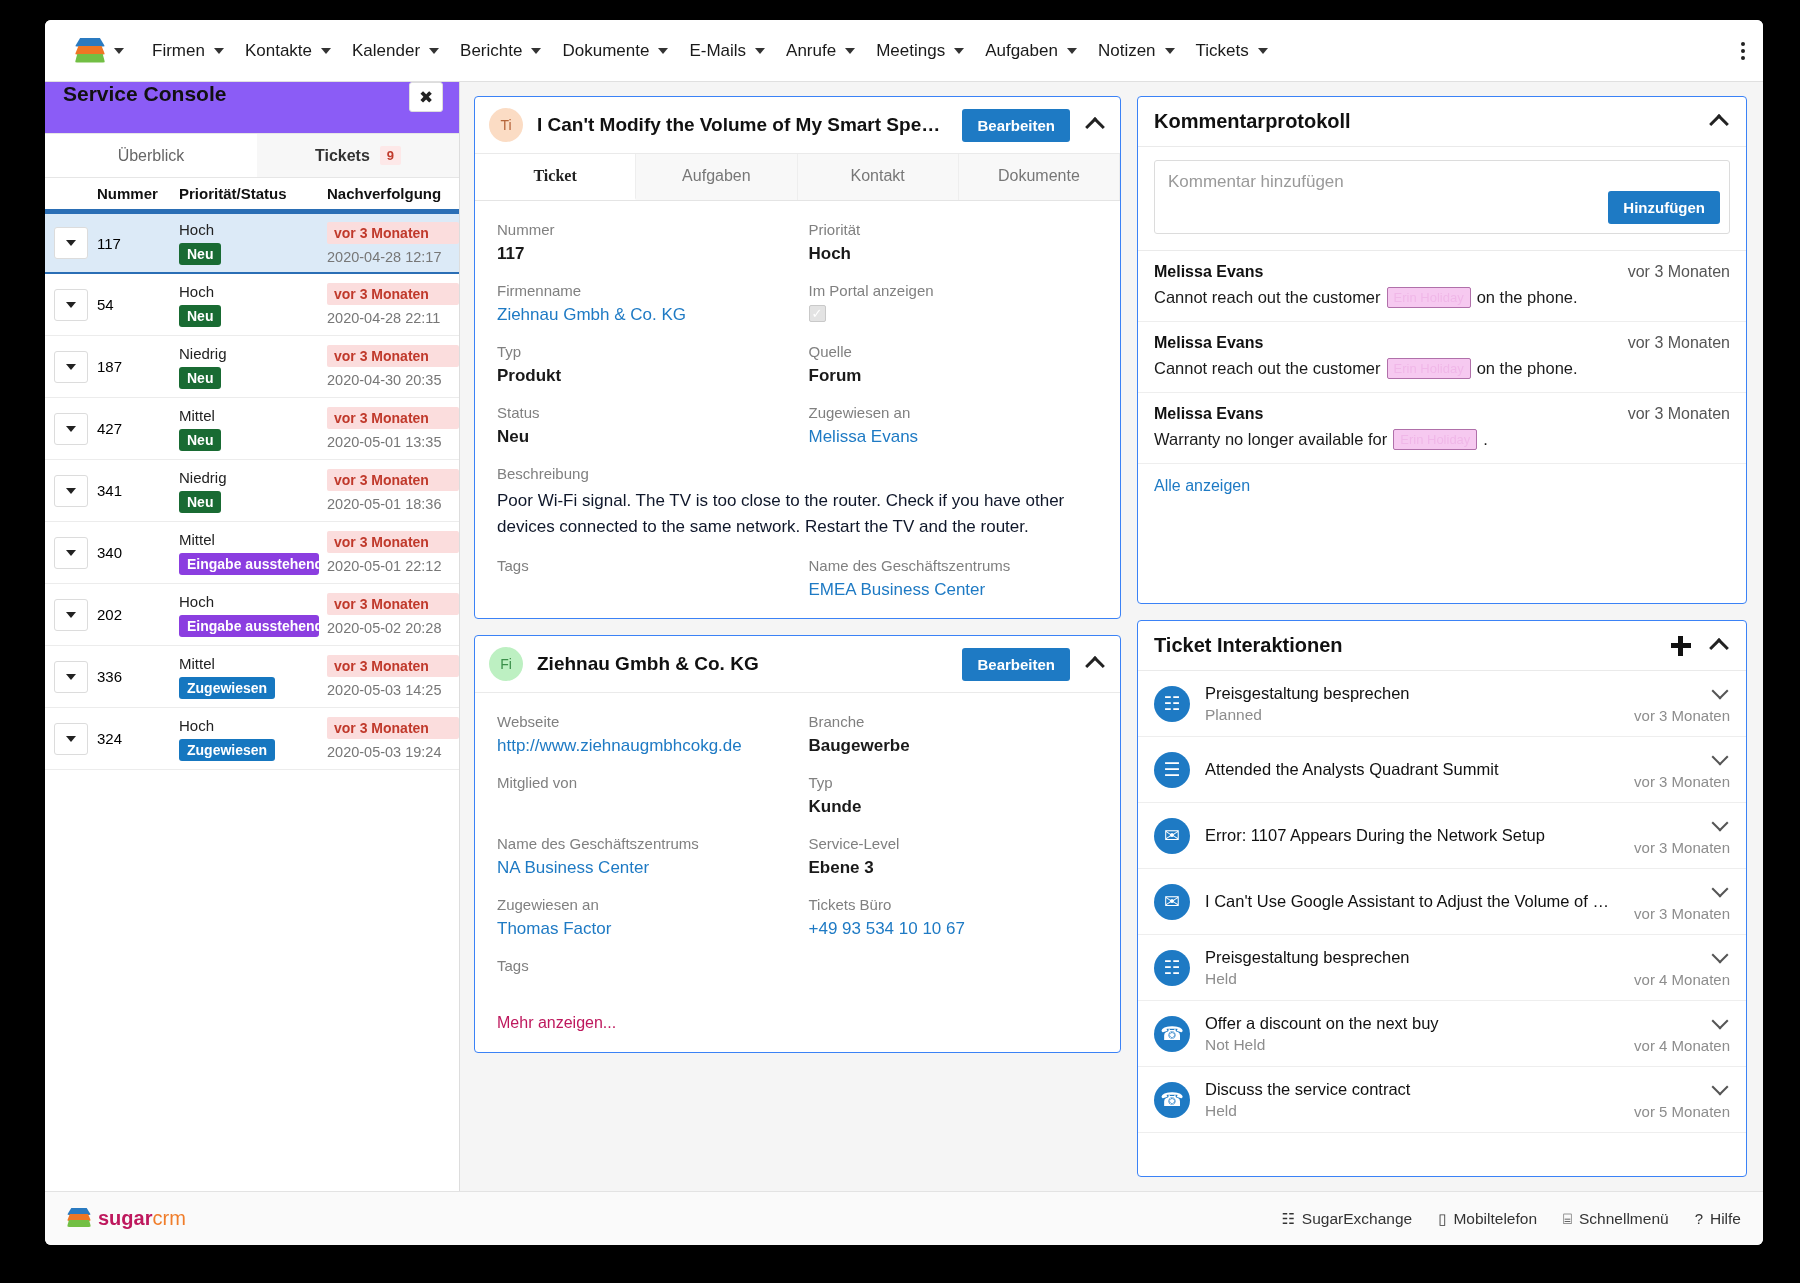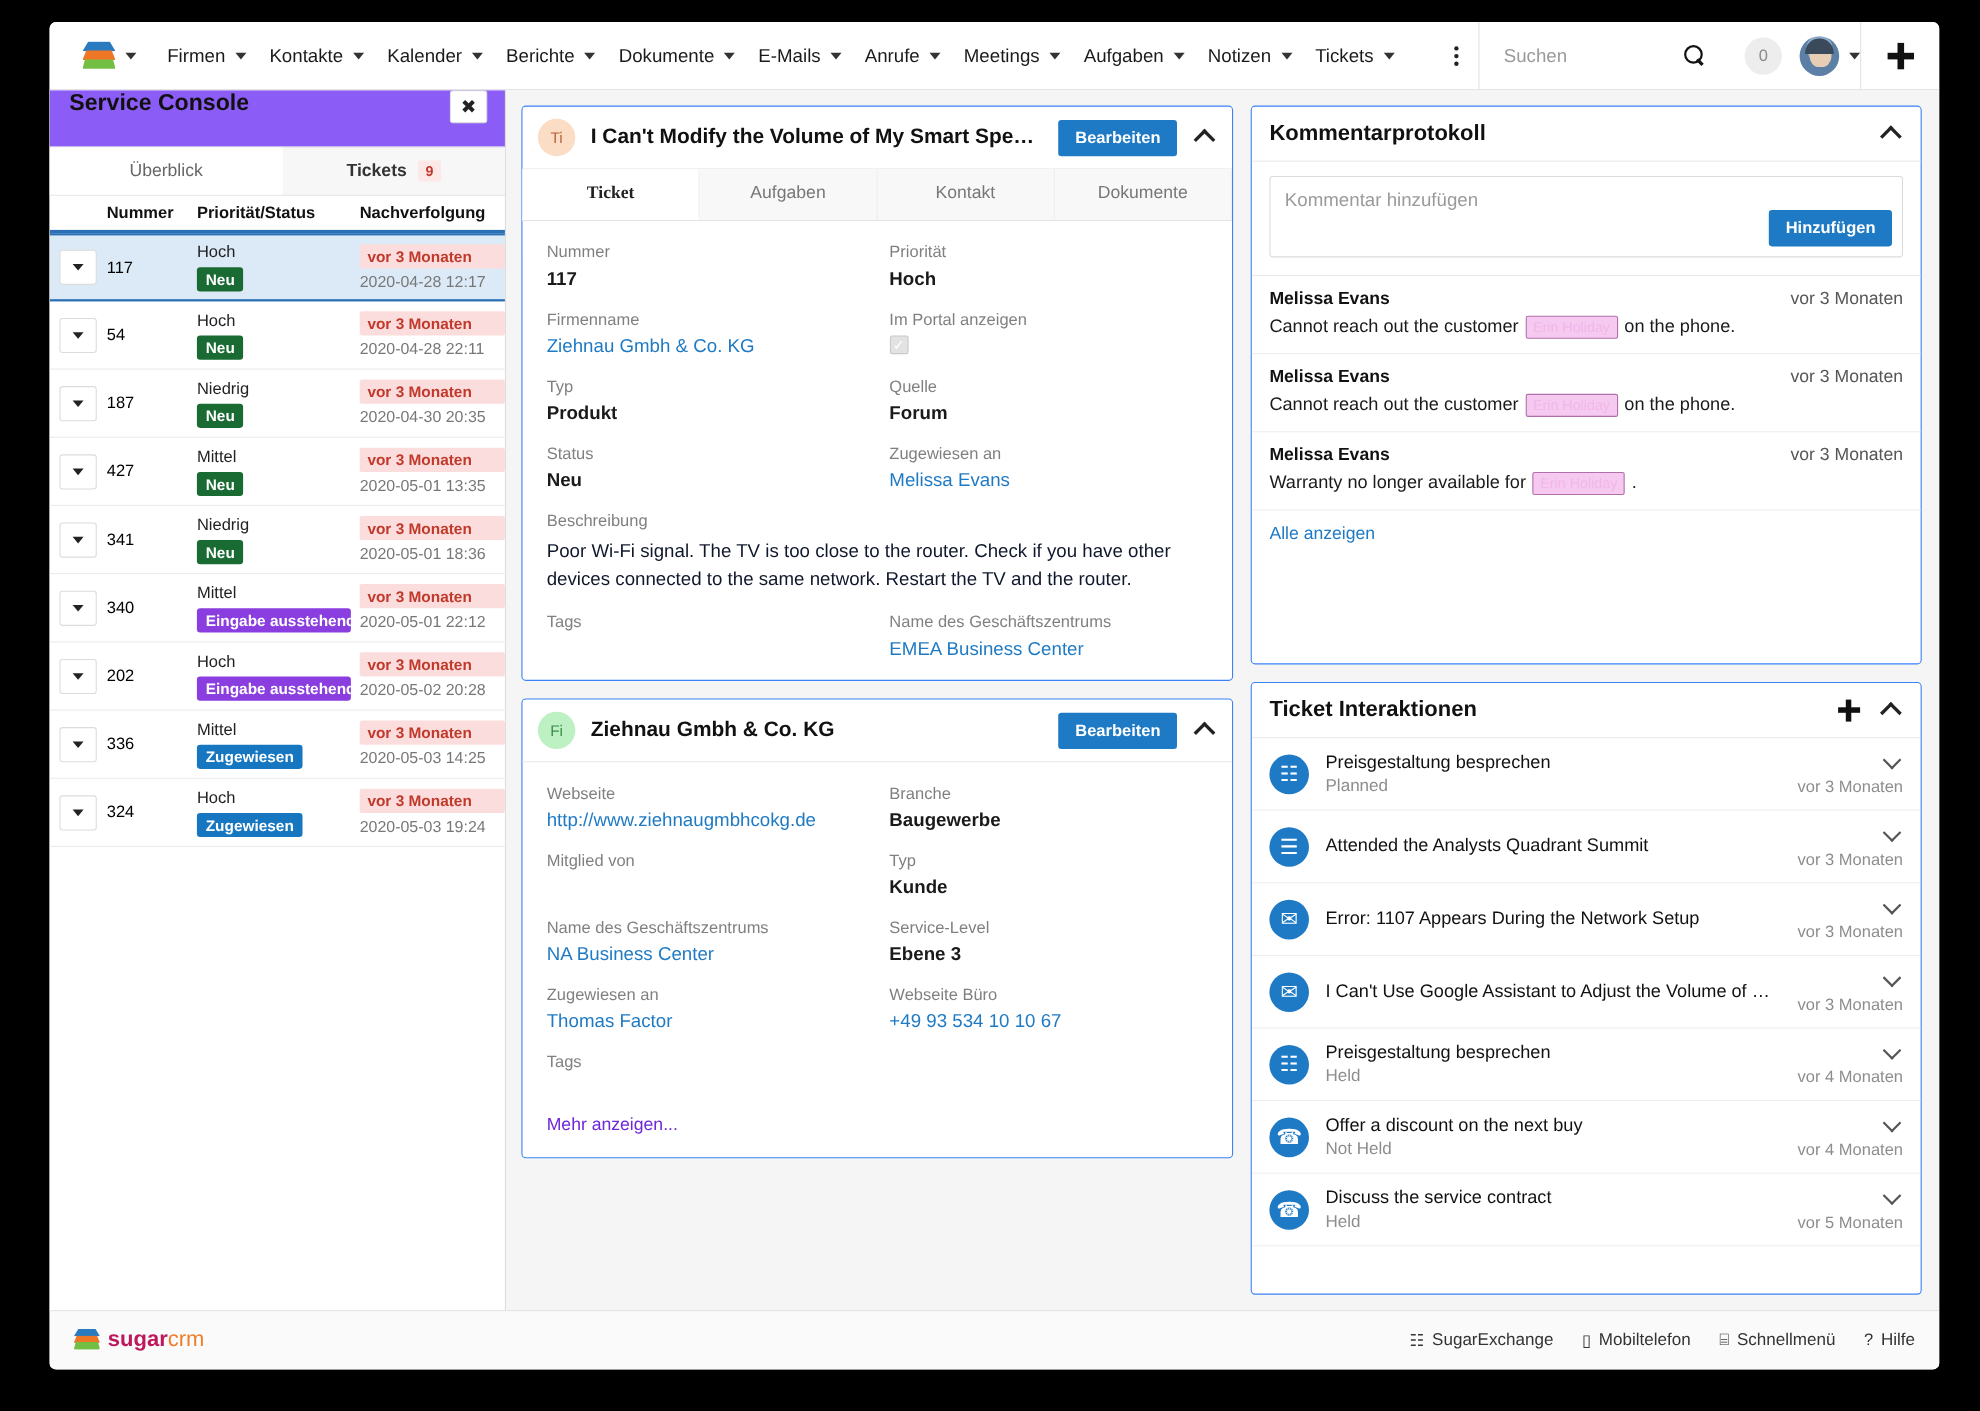--- a/index.html
+++ b/index.html
@@ -189,21 +189,21 @@
   .field.full { grid-column: 1 / -1; }
   .f-label { font-size:15px; color:#808080; }
   .f-value { font-size:17px; color:#1a1a1a; }
   .f-value.link { color:#1e7ac4; cursor:pointer; }
   .f-value.bold { font-weight:bold; }
   .f-check {
     width:17px;height:17px;background:#e3e3e3;border:1px solid #c9c9c9;border-radius:2px;
     display:flex;align-items:center;justify-content:center;color:#fff;font-size:13px;
   }
   .desc-text { font-size:17px; color:#0f172a; line-height:1.5; }
-  .more-link { color:#6d28d9; font-size:16px; padding: 16px 22px 20px 22px; cursor:pointer; }
+  .more-link { color:#be185d; font-size:16px; padding: 16px 22px 20px 22px; cursor:pointer; }
 
   
   .right-col {
     width: 630px; flex:0 0 630px; padding: 14px 16px 14px 4px;
     display:flex; flex-direction:column; gap:16px; overflow:hidden;
   }
   .panel-head {
     display:flex; align-items:center; padding: 13px 16px;
     border-bottom:1px solid #eaeaea;
   }
@@ -318,34 +318,20 @@
         <div class="nav-item">
           <span>Tickets</span>
           <span class="caret"></span>
         </div>
       </div>
     <div class="nav-kebab">
         <span></span>
         <span></span>
         <span></span>
       </div>
-    <div class="nav-right">
-      <div class="search-box">
-        <input type="text" placeholder="Suchen" style="">
-        <span class="search-icon"></span>
-      </div>
-      <div class="notif-badge">0</div>
-      <div class="avatar-wrap">
-        <div class="avatar"></div>
-        <span class="caret"></span>
-      </div>
-      <div class="plus-btn">
-        <span class="plus-glyph"></span>
-      </div>
-    </div>
   </div>
 
   <div class="body-area">
 
     <div class="left-panel">
       <div class="lp-header">
         <div class="lp-title">Service Console</div>
         <div class="close-x">✖</div>
       </div>
       <div class="lp-tabs" id="lp-tabs">
@@ -604,21 +590,21 @@
           </div>
           <div class="field">
             <div class="f-label">Service-Level</div>
             <div class="f-value bold">Ebene 3</div>
           </div>
           <div class="field">
             <div class="f-label">Zugewiesen an</div>
             <div class="f-value link">Thomas Factor</div>
           </div>
           <div class="field">
-            <div class="f-label">Webseite Büro</div>
+            <div class="f-label">Tickets Büro</div>
             <div class="f-value link">+49 93 534 10 10 67</div>
           </div>
           <div class="field full">
             <div class="f-label">Tags</div>
             <div class="f-value"></div>
           </div>
         </div>
         <div class="more-link">Mehr anzeigen...</div>
       </div>
 

